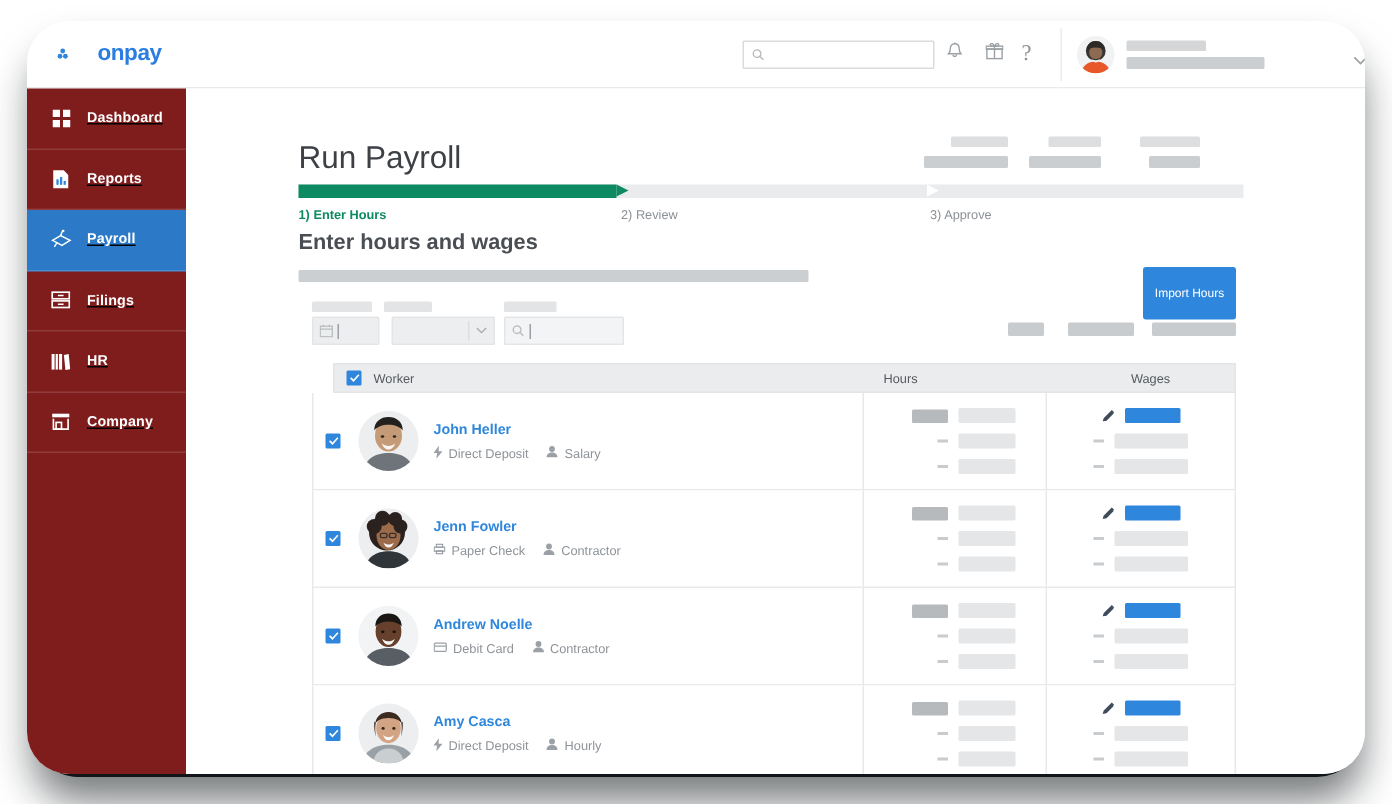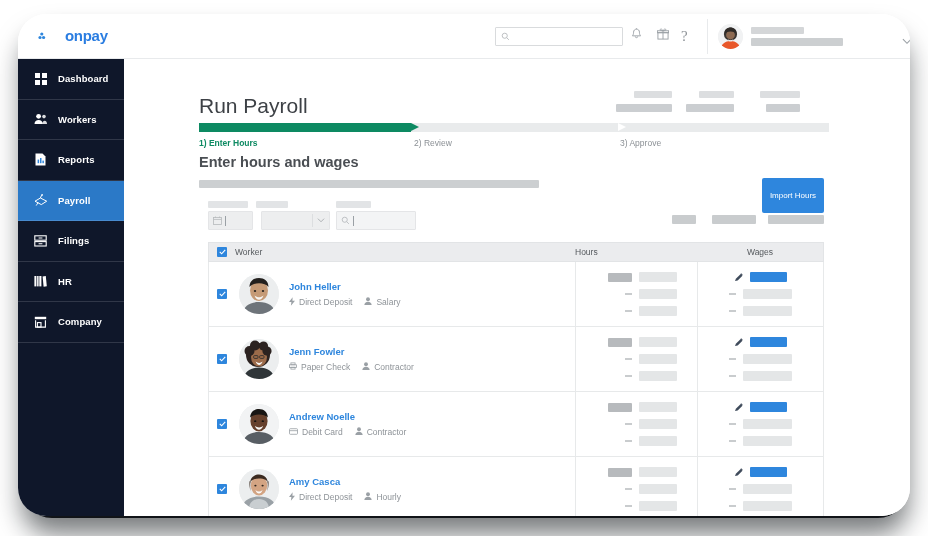--- a/index.html
+++ b/index.html
@@ -101,21 +101,22 @@
   .ul2 { width: 92px; height: 8px; background: #cccfd1; border-radius: 1px; }
   .user-chev {
     position: absolute; left: 884px; top: 17px;
     color: #9aa0a5;
   }
 
   
   .sidebar {
     position: absolute; left: 0; top: 45px;
     width: 106px; height: 457px;
-    background: #0f172a;
+    background: #7f1d1d;
+    text-decoration: underline;
   }
   .nav-item {
     position: relative;
     height: 40.5px;
     display: flex; align-items: center;
     padding-left: 15px; gap: 10px;
     color: #ffffff;
     border-bottom: 1px solid rgba(255,255,255,0.14);
     cursor: pointer;
   }
@@ -227,20 +228,21 @@
   .ap1 { left: 548px; width: 24px; }
   .ap2 { left: 588px; width: 44px; }
   .ap3 { left: 644px; width: 56px; }
 
   
   .table { position: absolute; left: 84px; top: 183px; width: 616px; }
   .thead {
     display: flex; align-items: center;
     height: 20px; background: #ebecee;
     border: 1px solid #e2e4e6;
+    margin-left: 14px;
   }
   .th-check { width: 26px; display: flex; justify-content: center; }
   .th-worker { flex: 0 0 340px; font-size: 8.5px; color: #55595d; }
   .th-hours  { flex: 0 0 122px; text-align: left; font-size: 8.5px; color: #55595d; }
   .th-wages  { flex: 1; text-align: center; font-size: 8.5px; color: #55595d; }
 
   .chk {
     width: 10px; height: 10px; border-radius: 1px;
     background: #2e86dd;
     display: flex; align-items: center; justify-content: center;
@@ -371,31 +373,20 @@
           <svg width="12" height="12" viewBox="0 0 12 12" fill="#ffffff">
             <rect x="0" y="0" width="5" height="5"></rect>
               <rect x="7" y="0" width="5" height="5"></rect>
             <rect x="0" y="7" width="5" height="5"></rect>
               <rect x="7" y="7" width="5" height="5"></rect>
           </svg>
         </span>
         <span class="nav-label">Dashboard</span>
       </div>
 
-      <div class="nav-item">
-        <span class="nav-ico">
-          <svg width="13" height="12" viewBox="0 0 13 12" fill="#ffffff">
-            <circle cx="4.6" cy="3.3" r="2.4"></circle>
-            <path d="M0.5 11c0-2.4 1.8-4 4.1-4s4.1 1.6 4.1 4z"></path>
-            <circle cx="10" cy="3.6" r="1.8" opacity="0.85"></circle>
-            <path d="M8.2 11c0-2 1-3.3 2.5-3.3S13 9 13 11z" opacity="0.85"></path>
-          </svg>
-        </span>
-        <span class="nav-label">Workers</span>
-      </div>
 
       <div class="nav-item">
         <span class="nav-ico">
           <svg width="11" height="13" viewBox="0 0 11 13">
             <path d="M0.5 0.5h7L10.5 3.6v8.9h-10z" fill="#ffffff"></path>
             <rect x="2.6" y="6.6" width="1.5" height="3.6" fill="#2e86dd"></rect>
             <rect x="5" y="5" width="1.5" height="5.2" fill="#2e86dd"></rect>
             <rect x="7.4" y="7.6" width="1.5" height="2.6" fill="#2e86dd"></rect>
           </svg>
         </span>

